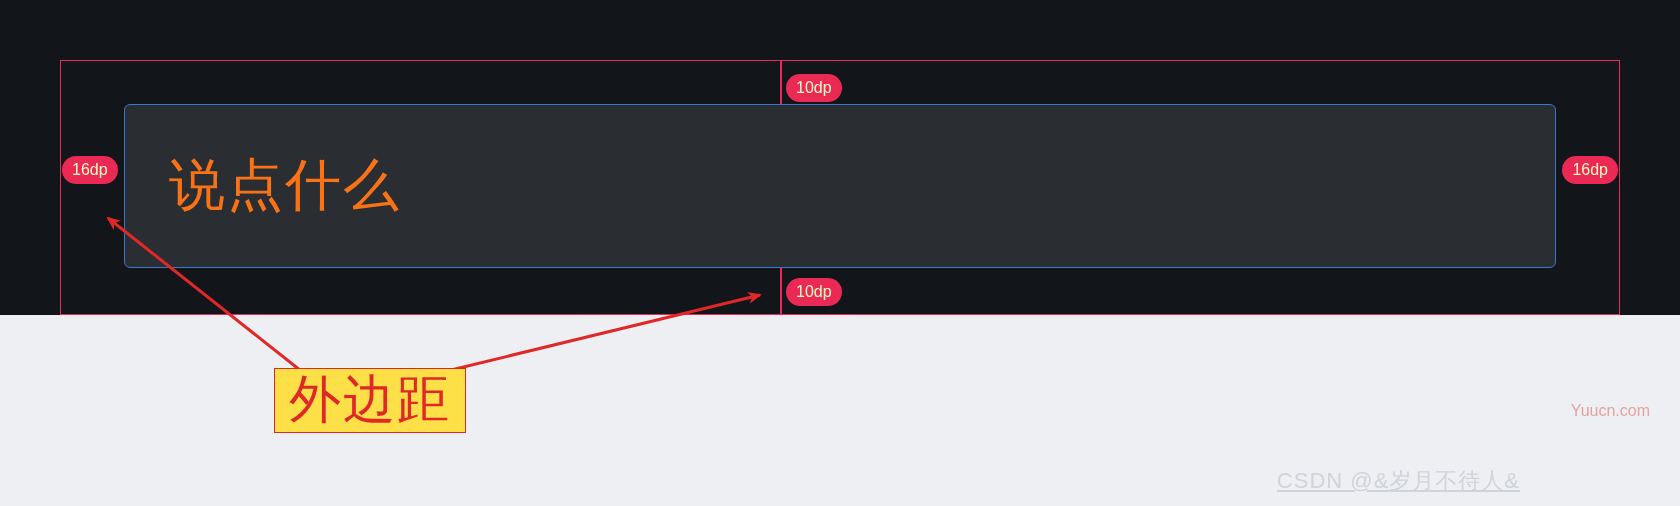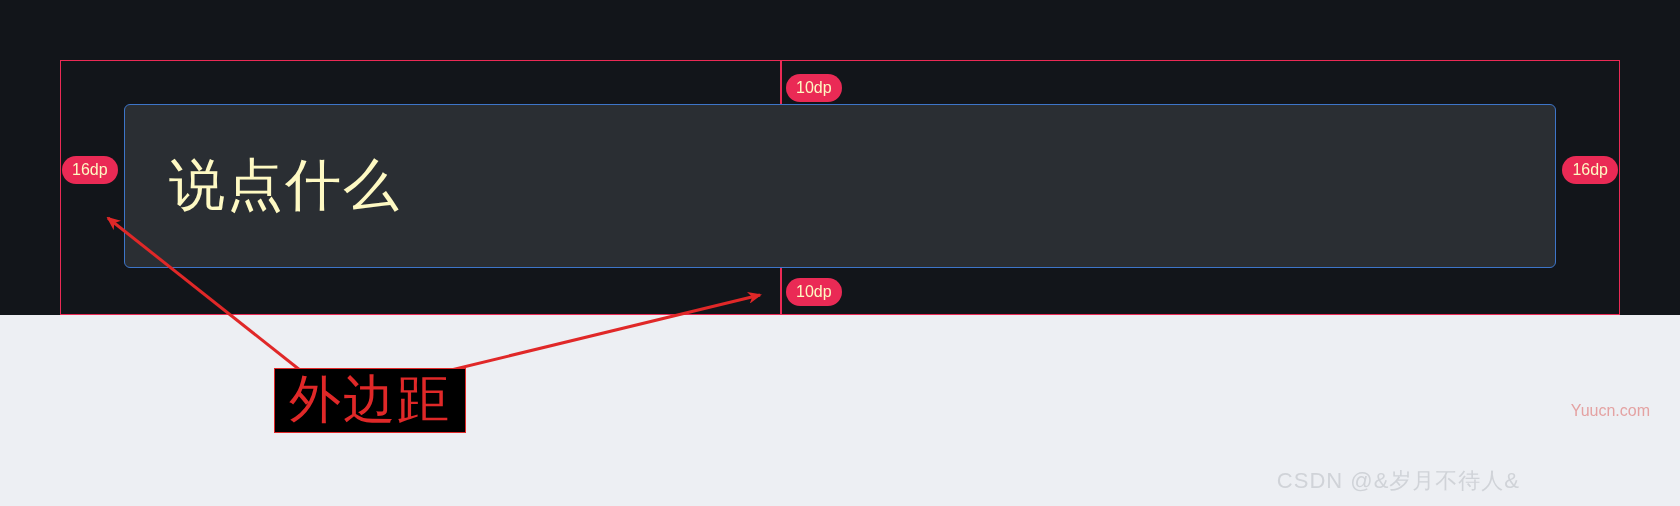--- a/index.html
+++ b/index.html
@@ -35,21 +35,21 @@
       top: 104px;
       height: 164px;
       background: #2a2e33;
       border: 1px solid #3d75c9;
       border-radius: 6px;
       display: flex;
       align-items: center;
       padding-left: 44px;
     }
     .placeholder {
-      color: #fef9c3;
+      color: #f97316;
       font-size: 56px;
       letter-spacing: 2px;
     }
     .guide-v-top {
       position: absolute;
       left: 780px;
       top: 60px;
       width: 2px;
       height: 44px;
       background: #ea2a55;
@@ -76,41 +76,42 @@
     .badge-top { left: 786px; top: 74px; }
     .badge-bottom { left: 786px; top: 278px; }
     .badge-left { left: 62px; top: 156px; }
     .badge-right { right: 62px; top: 156px; }
     .annotation-box {
       position: absolute;
       left: 274px;
       top: 368px;
       border: 1.5px solid #e02828;
       padding: 2px 14px 4px 14px;
-      background: #000000;
+      background: #fde047;
     }
     .annotation-text {
       color: #e02828;
       font-size: 52px;
       letter-spacing: 2px;
       line-height: 1.1;
     }
     svg.arrows {
       position: absolute;
       left: 0;
       top: 0;
       pointer-events: none;
     }
     .watermark-cn {
       position: absolute;
       right: 160px;
       bottom: 10px;
       color: #d0d3d8;
       font-size: 22px;
       letter-spacing: 1px;
+      text-decoration: underline;
     }
     .watermark-en {
       position: absolute;
       right: 30px;
       top: 402px;
       color: #e4a2a2;
       font-size: 16px;
       font-weight: 500;
     }
   </style>

